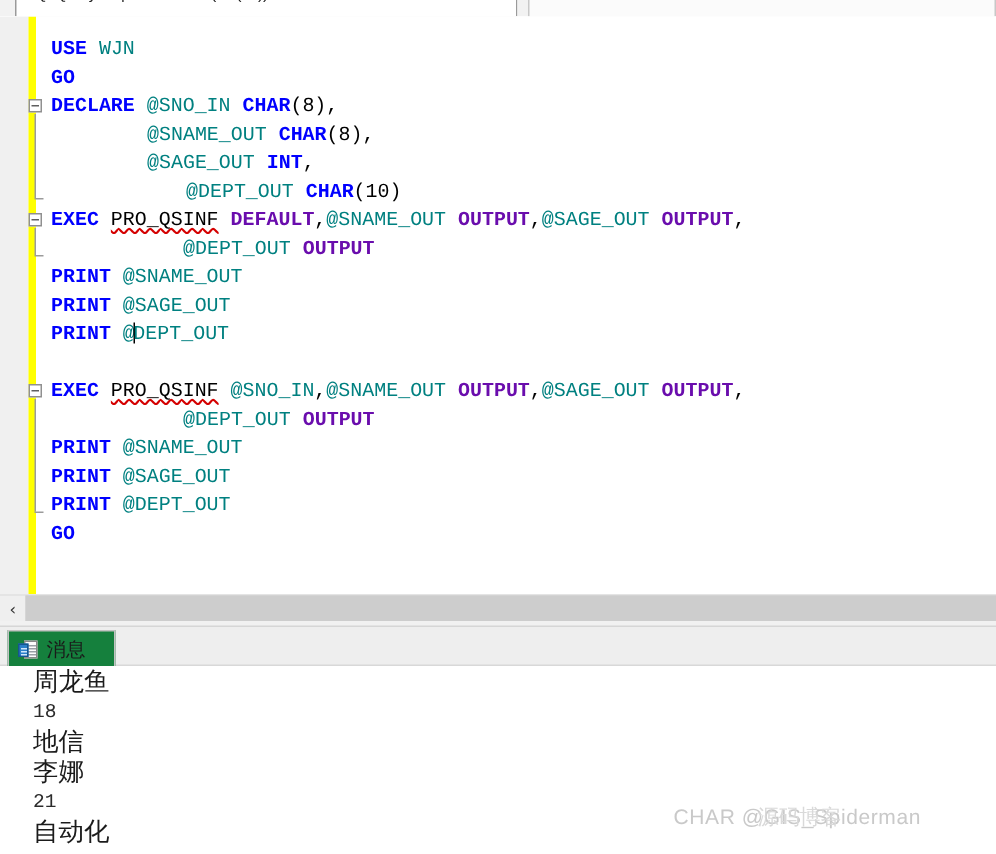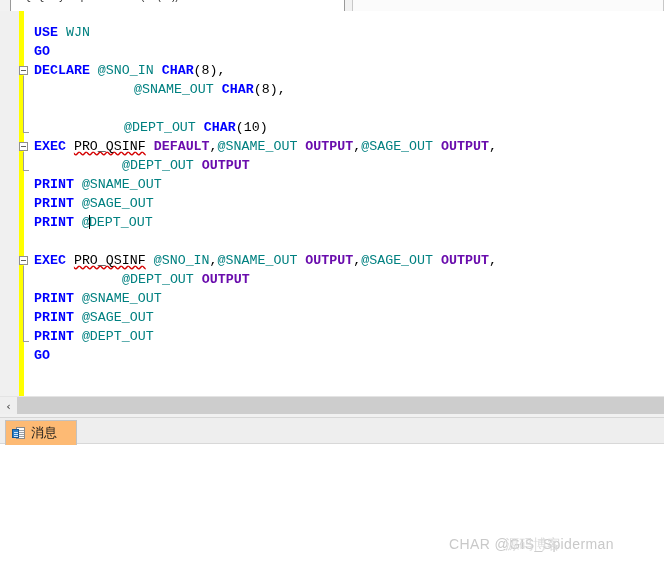--- a/index.html
+++ b/index.html
@@ -117,21 +117,21 @@
   .results {
     position:absolute; left:0; top:418px; width:664px; height:151px;
     background:#ffffff;
   }
   .tabrow {
     position:absolute; left:0; top:0; width:664px; height:26px;
     background:#eeeeee; border-bottom:1px solid #d8d8d8;
   }
   .restab {
     position:absolute; left:5px; top:2px; height:25px; min-width:72px;
-    background:#fdba74; border:1px solid #c2c2c2; border-bottom:none;
+    background:#15803d; border:1px solid #c2c2c2; border-bottom:none;
     display:flex; align-items:center; padding:0 8px 0 6px; gap:5px;
   }
   .restab .lbl {
     font-size:13px; color:#1a1a1a;
     font-family:"DejaVu Sans","Liberation Sans",sans-serif;
   }
   .msgicon { position:relative; width:14px; height:14px; }
   .msgicon .sheet {
     position:absolute; left:4px; top:1px; width:9px; height:12px;
     background:#fdfdfd; border:1px solid #8a8a8a;
@@ -189,21 +189,22 @@
     <div class="tab-right"></div>
   </div>
 
   <div class="editor">
     <div class="gutter"></div>
     <div class="changebar"></div>
     <div class="code-surface" id="code-surface">
         <div class="line" style="top: 12px;"><span class="ln-text" style="padding-left: 10px;"><span class="kw">USE</span><span class="txt"> </span><span class="var">WJN</span></span></div>
         <div class="line" style="top: 31px;"><span class="ln-text" style="padding-left: 10px;"><span class="kw">GO</span></span></div>
         <div class="line" style="top: 50px;"><span class="ln-text" style="padding-left: 10px;"><span class="kw">DECLARE</span><span class="txt"> </span><span class="var">@SNO_IN</span><span class="txt"> </span><span class="kw">CHAR</span><span class="txt">(8),</span></span></div>
-        <div class="line" style="top: 69px;"><span class="ln-text" style="padding-left: 74px; margin-left: 36px;"><span class="var">@SNAME_OUT</span><span class="txt"> </span><span class="kw">CHAR</span><span class="txt">(8),</span></span></div>
+        <div class="line" style="top: 69px;"><span class="ln-text" style="padding-left: 74px;"><span class="var">@SNAME_OUT</span><span class="txt"> </span><span class="kw">CHAR</span><span class="txt">(8),</span></span></div>
+        <div class="line" style="top: 88px;"><span class="ln-text" style="padding-left: 74px;"><span class="var">@SAGE_OUT</span><span class="txt"> </span><span class="kw">INT</span><span class="txt">,</span></span></div>
         <div class="line" style="top: 107px;"><span class="ln-text" style="padding-left: 100px;"><span class="var">@DEPT_OUT</span><span class="txt"> </span><span class="kw">CHAR</span><span class="txt">(10)</span></span></div>
         <div class="line" style="top: 126px;"><span class="ln-text" style="padding-left: 10px;"><span class="kw">EXEC</span><span class="txt"> </span><span class="txt squiggle">PRO_QSINF</span><span class="txt"> </span><span class="outk">DEFAULT</span><span class="txt">,</span><span class="var">@SNAME_OUT</span><span class="txt"> </span><span class="outk">OUTPUT</span><span class="txt">,</span><span class="var">@SAGE_OUT</span><span class="txt"> </span><span class="outk">OUTPUT</span><span class="txt">,</span></span></div>
         <div class="line" style="top: 145px;"><span class="ln-text" style="padding-left: 98px;"><span class="var">@DEPT_OUT</span><span class="txt"> </span><span class="outk">OUTPUT</span></span></div>
         <div class="line" style="top: 164px;"><span class="ln-text" style="padding-left: 10px;"><span class="kw">PRINT</span><span class="txt"> </span><span class="var">@SNAME_OUT</span></span></div>
         <div class="line" style="top: 183px;"><span class="ln-text" style="padding-left: 10px;"><span class="kw">PRINT</span><span class="txt"> </span><span class="var">@SAGE_OUT</span></span></div>
         <div class="line" style="top: 202px;"><span class="ln-text" style="padding-left: 10px;"><span class="kw">PRINT</span><span class="txt"> </span><span class="var">@</span><span class="caret"></span><span class="var">DEPT_OUT</span></span></div>
         <div class="line" style="top: 240px;"><span class="ln-text" style="padding-left: 10px;"><span class="kw">EXEC</span><span class="txt"> </span><span class="txt squiggle">PRO_QSINF</span><span class="txt"> </span><span class="var">@SNO_IN</span><span class="txt">,</span><span class="var">@SNAME_OUT</span><span class="txt"> </span><span class="outk">OUTPUT</span><span class="txt">,</span><span class="var">@SAGE_OUT</span><span class="txt"> </span><span class="outk">OUTPUT</span><span class="txt">,</span></span></div>
         <div class="line" style="top: 259px;"><span class="ln-text" style="padding-left: 98px;"><span class="var">@DEPT_OUT</span><span class="txt"> </span><span class="outk">OUTPUT</span></span></div>
         <div class="line" style="top: 278px;"><span class="ln-text" style="padding-left: 10px;"><span class="kw">PRINT</span><span class="txt"> </span><span class="var">@SNAME_OUT</span></span></div>
         <div class="line" style="top: 297px;"><span class="ln-text" style="padding-left: 10px;"><span class="kw">PRINT</span><span class="txt"> </span><span class="var">@SAGE_OUT</span></span></div>
@@ -241,17 +242,25 @@
             </span>
           <span class="tag">
               <b style="top:2px"></b>
               <b style="top:4px"></b>
               <b style="top:6px"></b>
             </span>
         </span>
         <span class="lbl">消息</span>
       </div>
     </div>
+    <div class="msgbody" id="msgbody">
+        <div class="msgline msg-cn">周龙鱼</div>
+        <div class="msgline msg-num">18</div>
+        <div class="msgline msg-cn">地信</div>
+        <div class="msgline msg-cn">李娜</div>
+        <div class="msgline msg-num">21</div>
+        <div class="msgline msg-cn">自动化</div>
+      </div>
   </div>
 
   <div class="watermark">CHAR @GIS_Spiderman</div>
   <div class="watermark2">源码博客</div>
 </div>
 
 </body></html>

